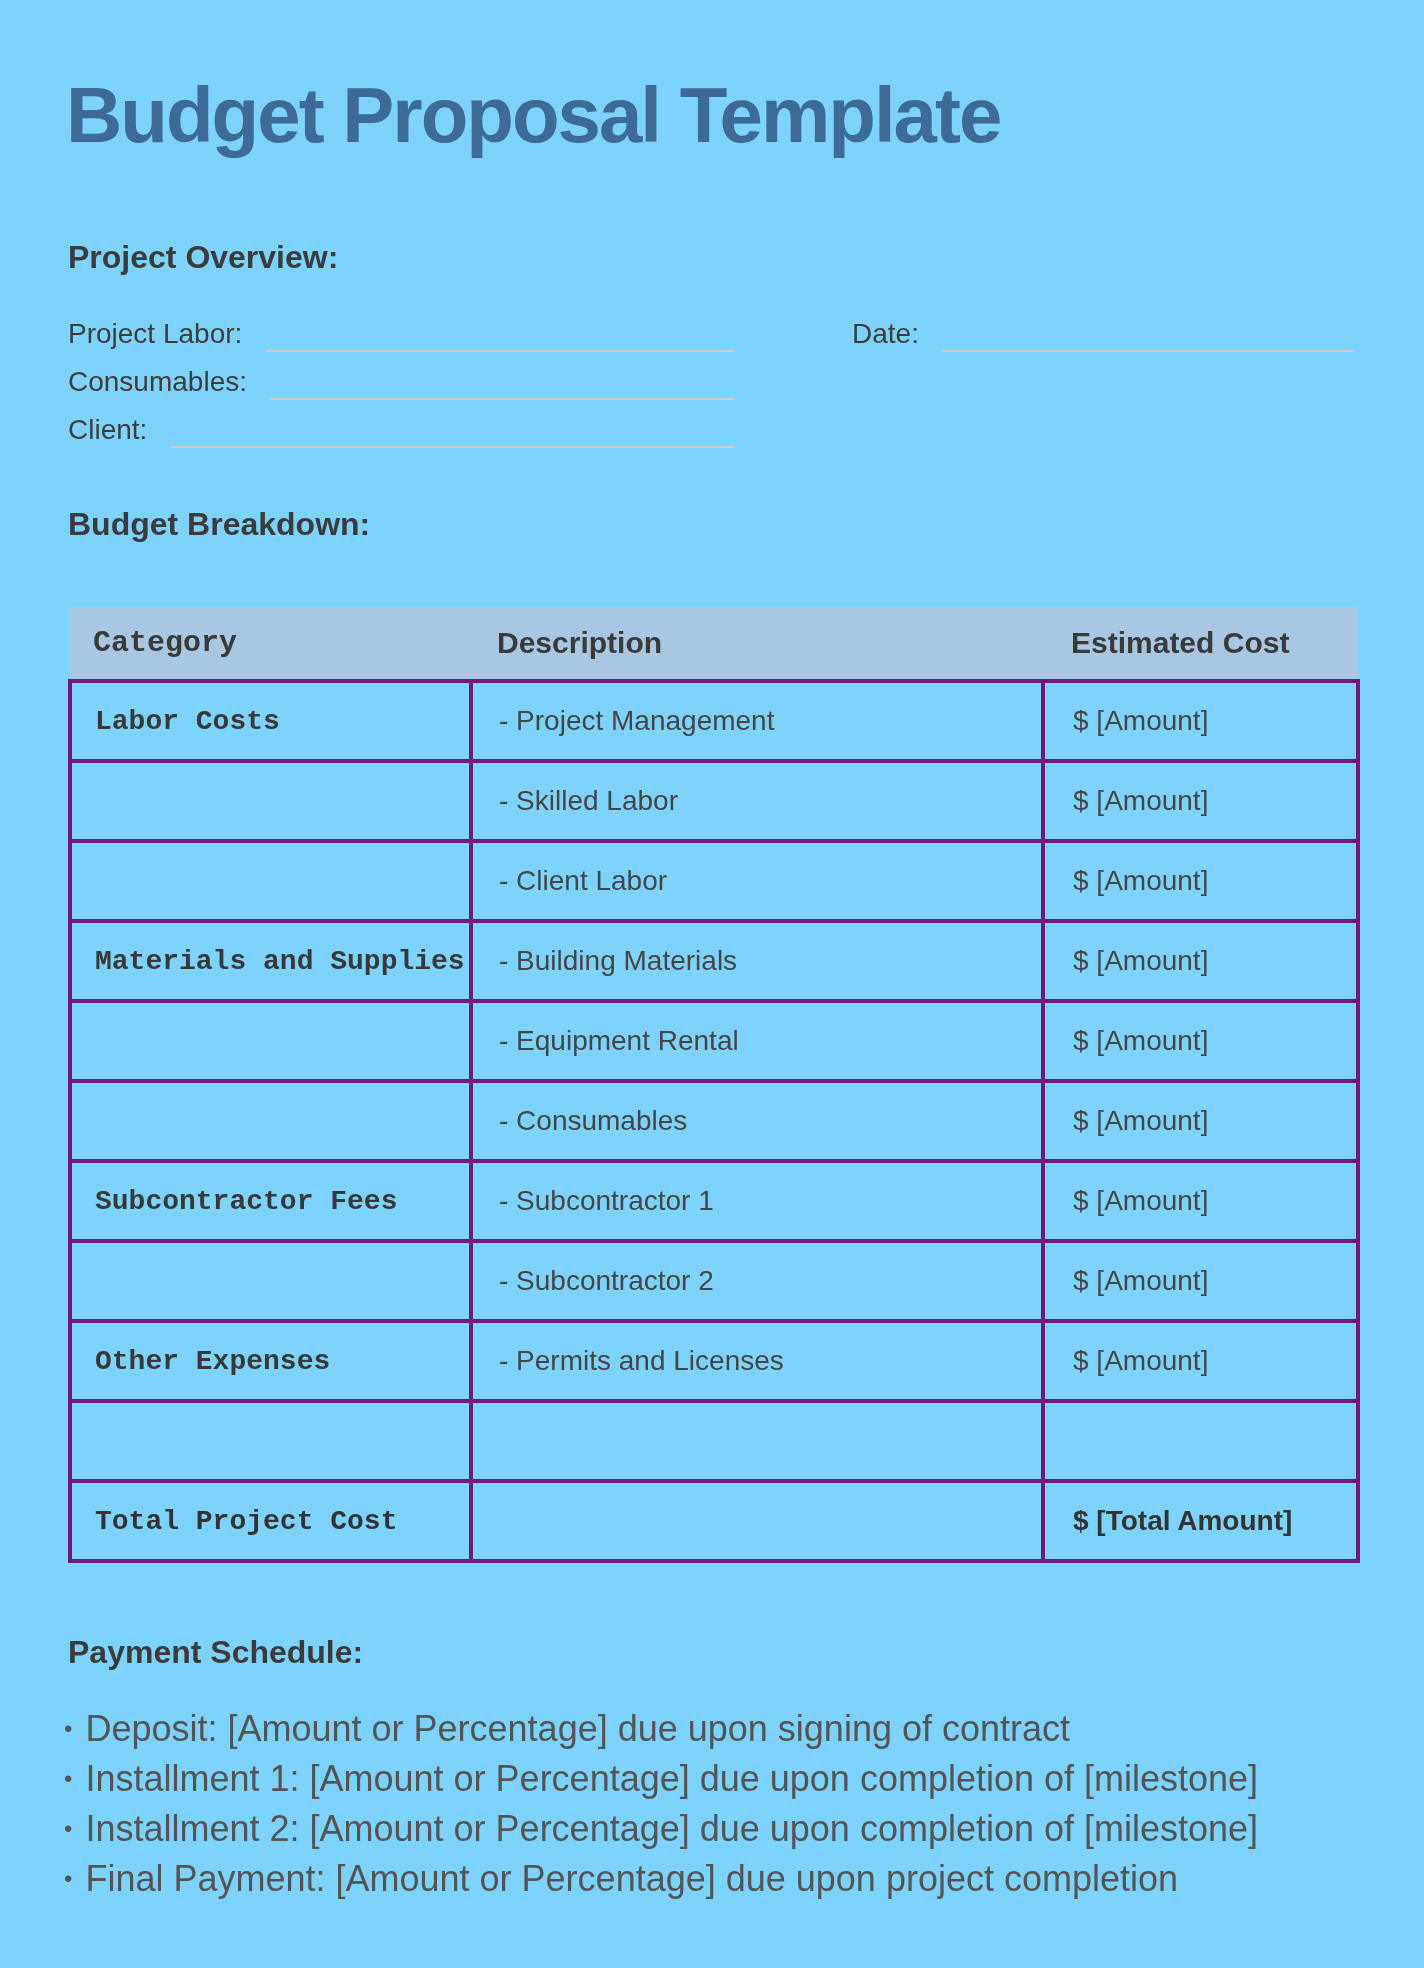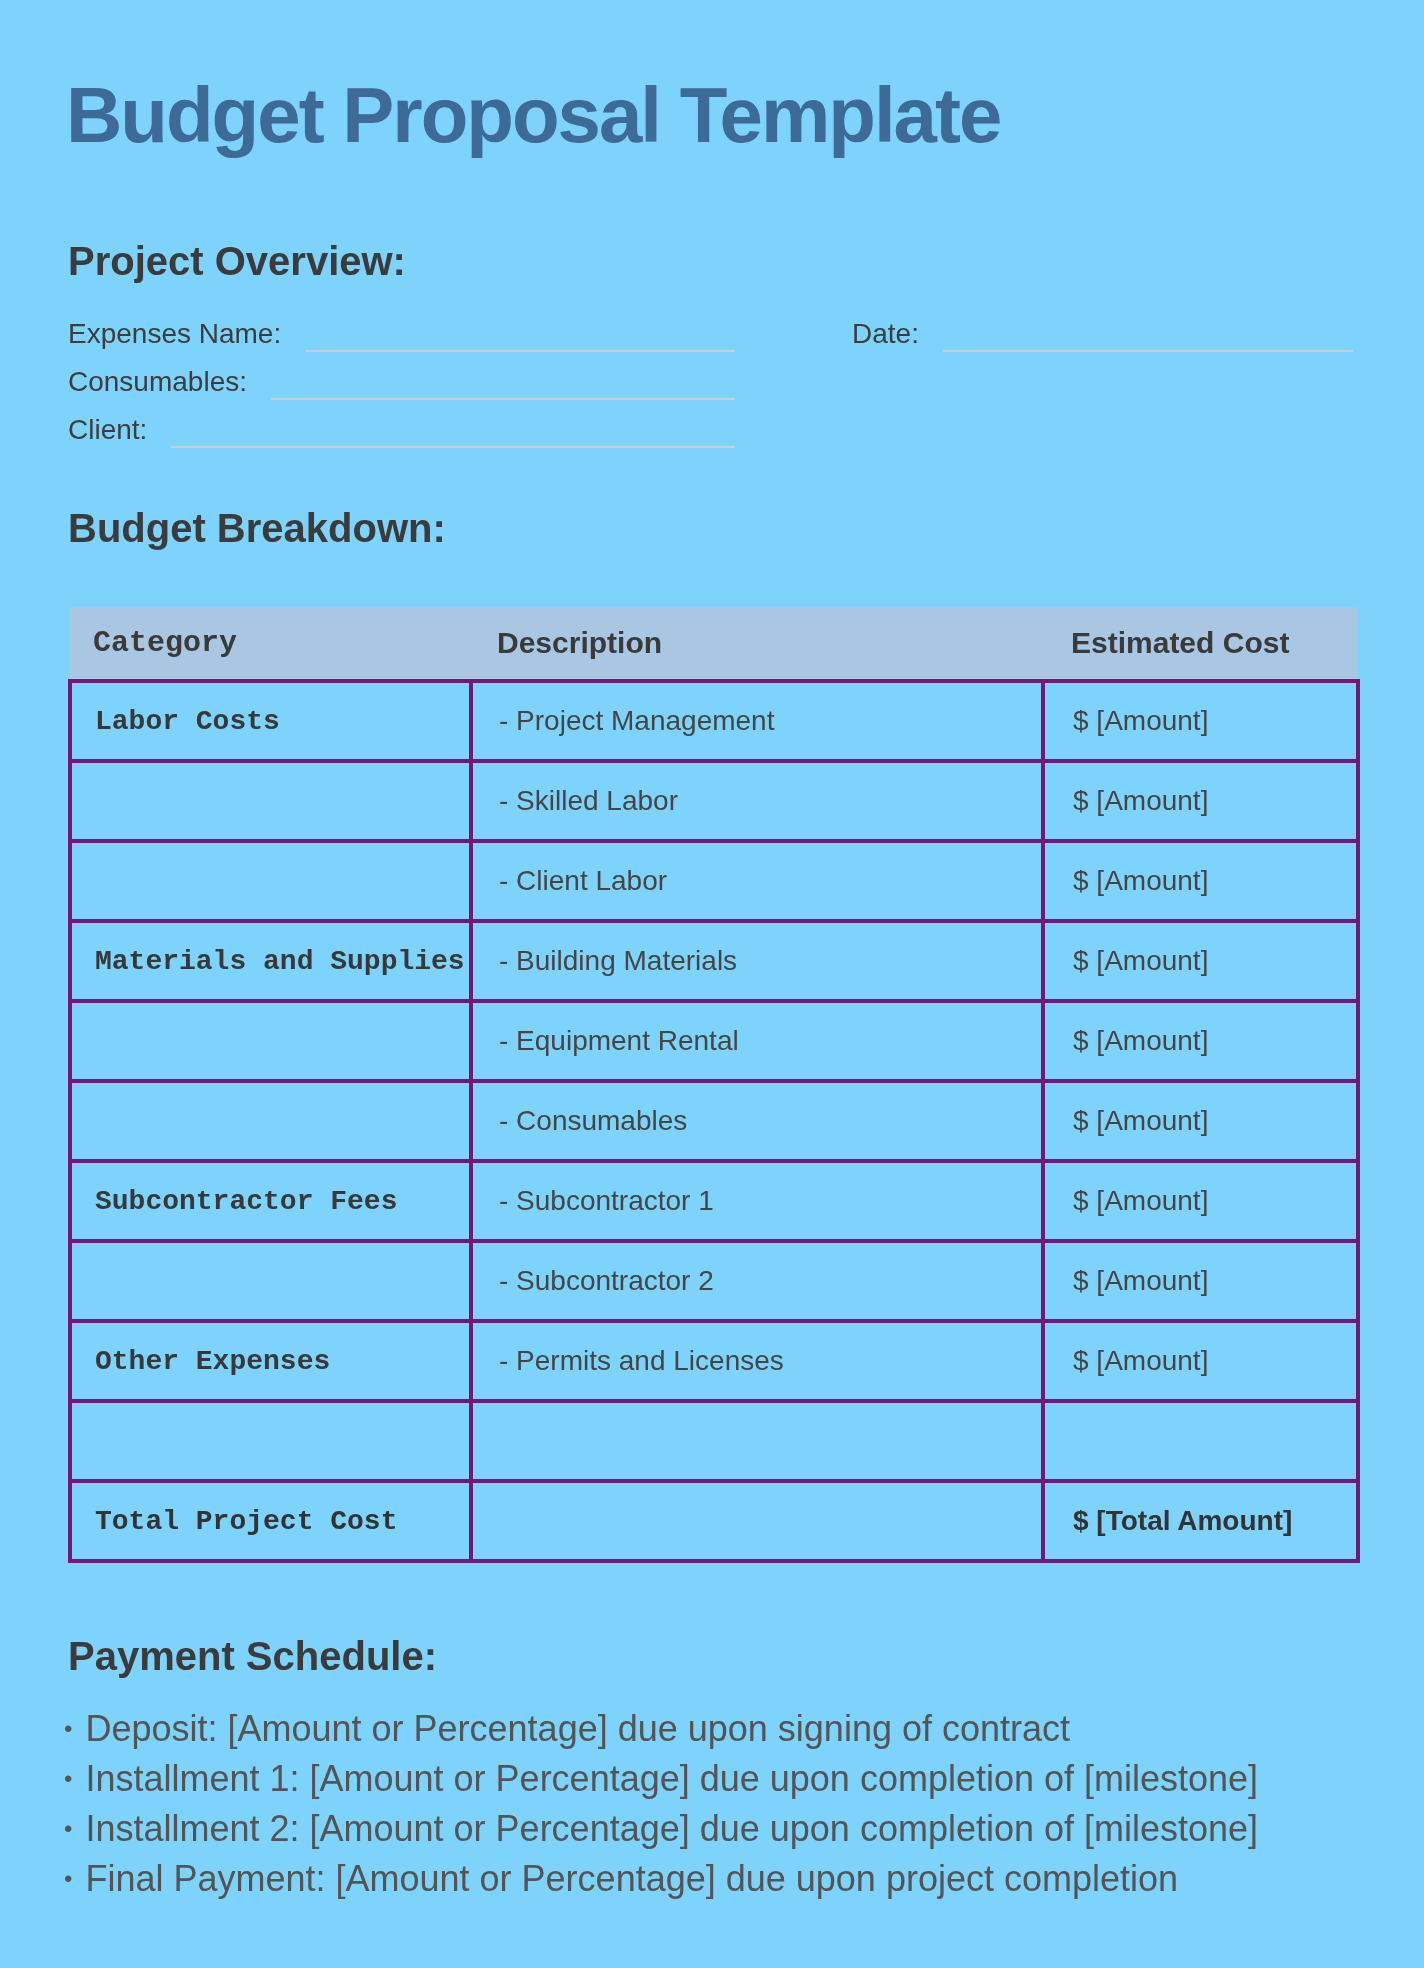--- a/index.html
+++ b/index.html
@@ -15,21 +15,21 @@
   .doc-title{
     position:absolute;left:66px;top:76px;
     font-size:78px;font-weight:bold;line-height:1;
     letter-spacing:-2px;
     color:#3d6a96;
     white-space:nowrap;
   }
   
   .section-heading{
     position:absolute;left:68px;
-    font-size:40px;font-weight:bold;line-height:1;
+    font-size:32px;font-weight:bold;line-height:1;
     color:#3b3b3b;white-space:nowrap;
   }
   .h-overview{top:241px;}
   .h-budget{top:508px;}
   .h-payment{top:1636px;}
   
   .form{position:absolute;left:68px;top:310px;width:1288px;}
   .form-row{position:relative;height:48px;display:flex;align-items:stretch;width:667px;}
   .form-label{
     font-size:28px;color:#3d3d3d;line-height:48px;
@@ -82,21 +82,21 @@
 <body>
 
 <div id="page">
 
   <div class="doc-title">Budget Proposal Template</div>
 
   <div class="section-heading h-overview">Project Overview:</div>
 
   <div class="form">
     <div class="form-row">
-      <span class="form-label">Expenses Name:</span>
+      <span class="form-label">Project Labor:</span>
       <span class="blank-line"></span>
       <span class="date-group">
         <span class="form-label">Date:</span>
         <span class="blank-line"></span>
       </span>
     </div>
     <div class="form-row">
       <span class="form-label">Consumables:</span>
       <span class="blank-line"></span>
     </div>

